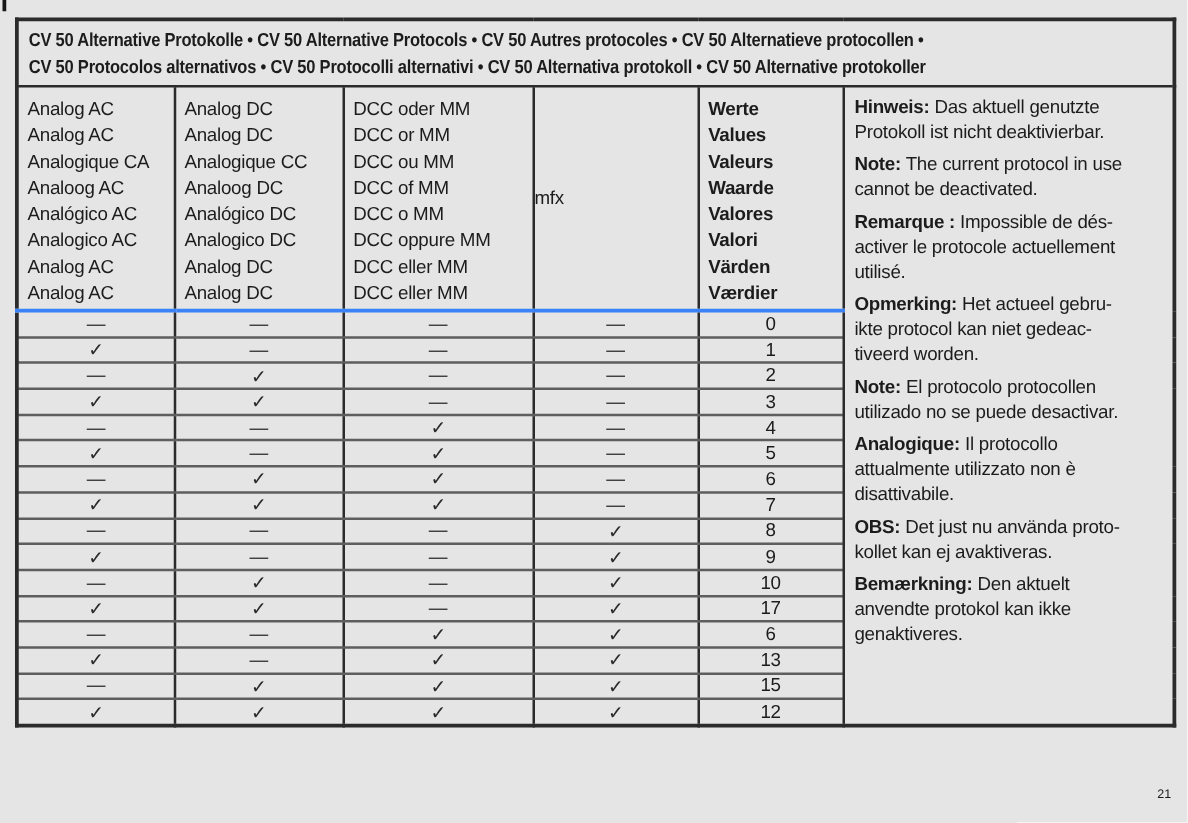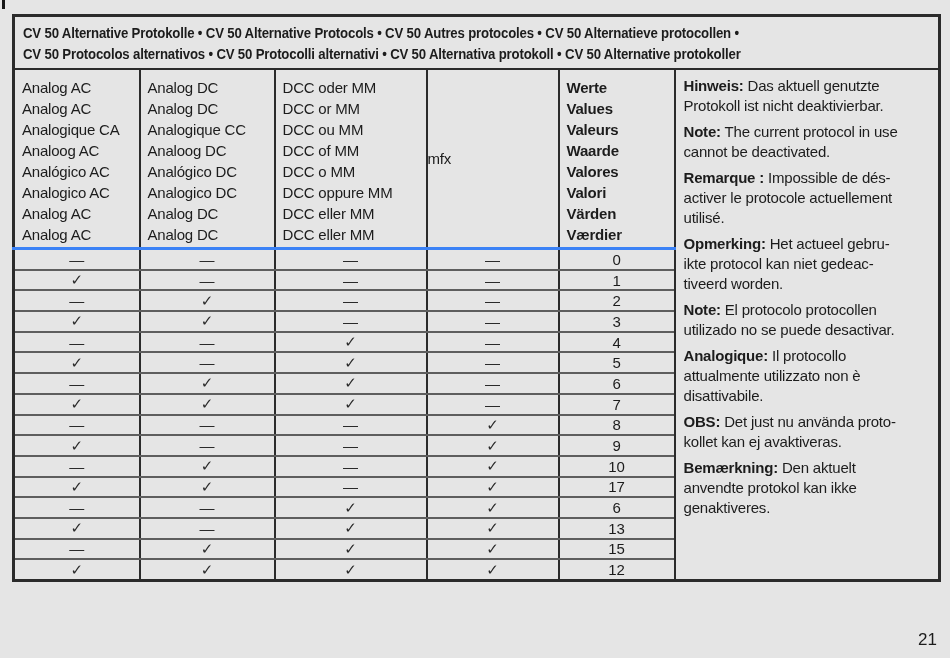--- a/index.html
+++ b/index.html
@@ -89,21 +89,21 @@
     font-size: 15px;
     line-height: 20px;
   }
   .note { margin: 0 0 6px 0; }
   .note-label { font-weight: 700; }
   .note-text { white-space: pre-line; }
   .page-num {
     position: absolute;
     right: 13px;
     top: 630px;
-    font-size: 17px;
+    font-size: 10px;
     color: #1c1c1c;
   }
 </style>
 </head>
 <body>
 
 <div class="sheet">
   <div class="artifact"></div>
 
   <table class="cv">

